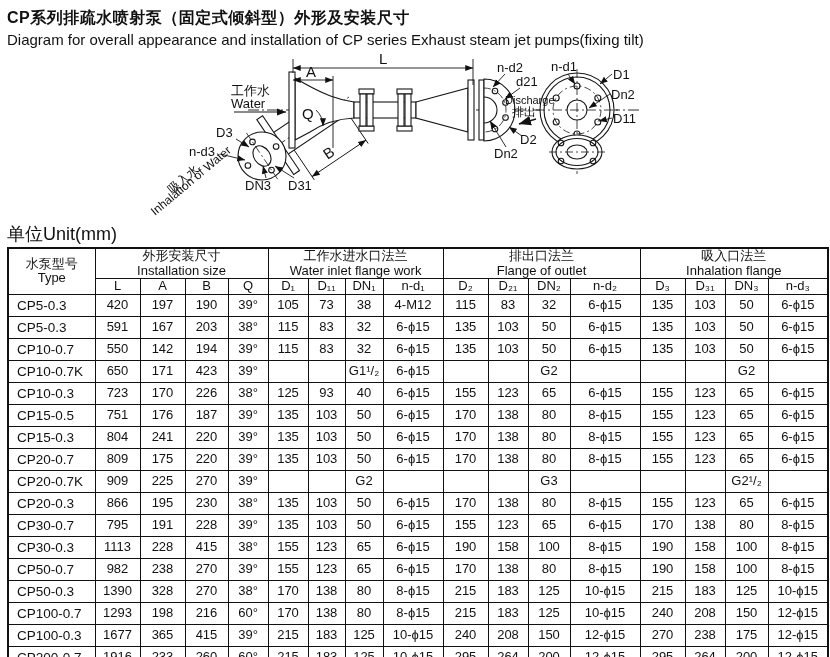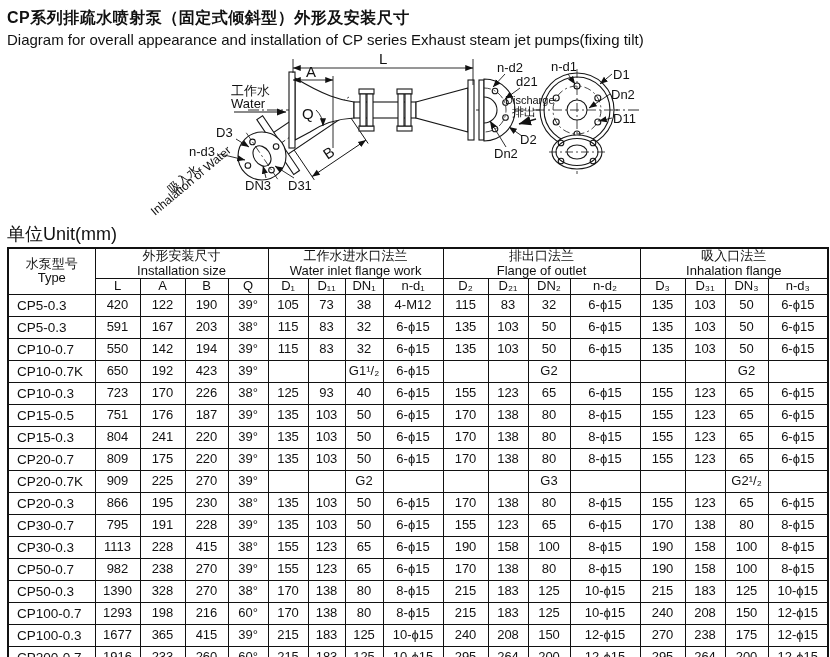--- a/index.html
+++ b/index.html
@@ -228,21 +228,21 @@
         <th class="sub-h">D₃</th>
         <th class="sub-h">D₃₁</th>
         <th class="sub-h">DN₃</th>
         <th class="sub-h">n-d₃</th>
       </tr>
     </thead>
     <tbody>
         <tr>
           <td class="type-cell">CP5-0.3</td>
           <td>420</td>
-          <td>122</td>
+          <td>197</td>
           <td>190</td>
           <td>39°</td>
           <td>105</td>
           <td>73</td>
           <td>38</td>
           <td>4-M12</td>
           <td>115</td>
           <td>83</td>
           <td>32</td>
           <td>6-ϕ15</td>
@@ -285,21 +285,21 @@
           <td>50</td>
           <td>6-ϕ15</td>
           <td>135</td>
           <td>103</td>
           <td>50</td>
           <td>6-ϕ15</td>
         </tr>
         <tr>
           <td class="type-cell">CP10-0.7K</td>
           <td>650</td>
-          <td>192</td>
+          <td>171</td>
           <td>423</td>
           <td>39°</td>
           <td></td>
           <td></td>
           <td>G1¹/₂</td>
           <td>6-ϕ15</td>
           <td></td>
           <td></td>
           <td>G2</td>
           <td></td>

